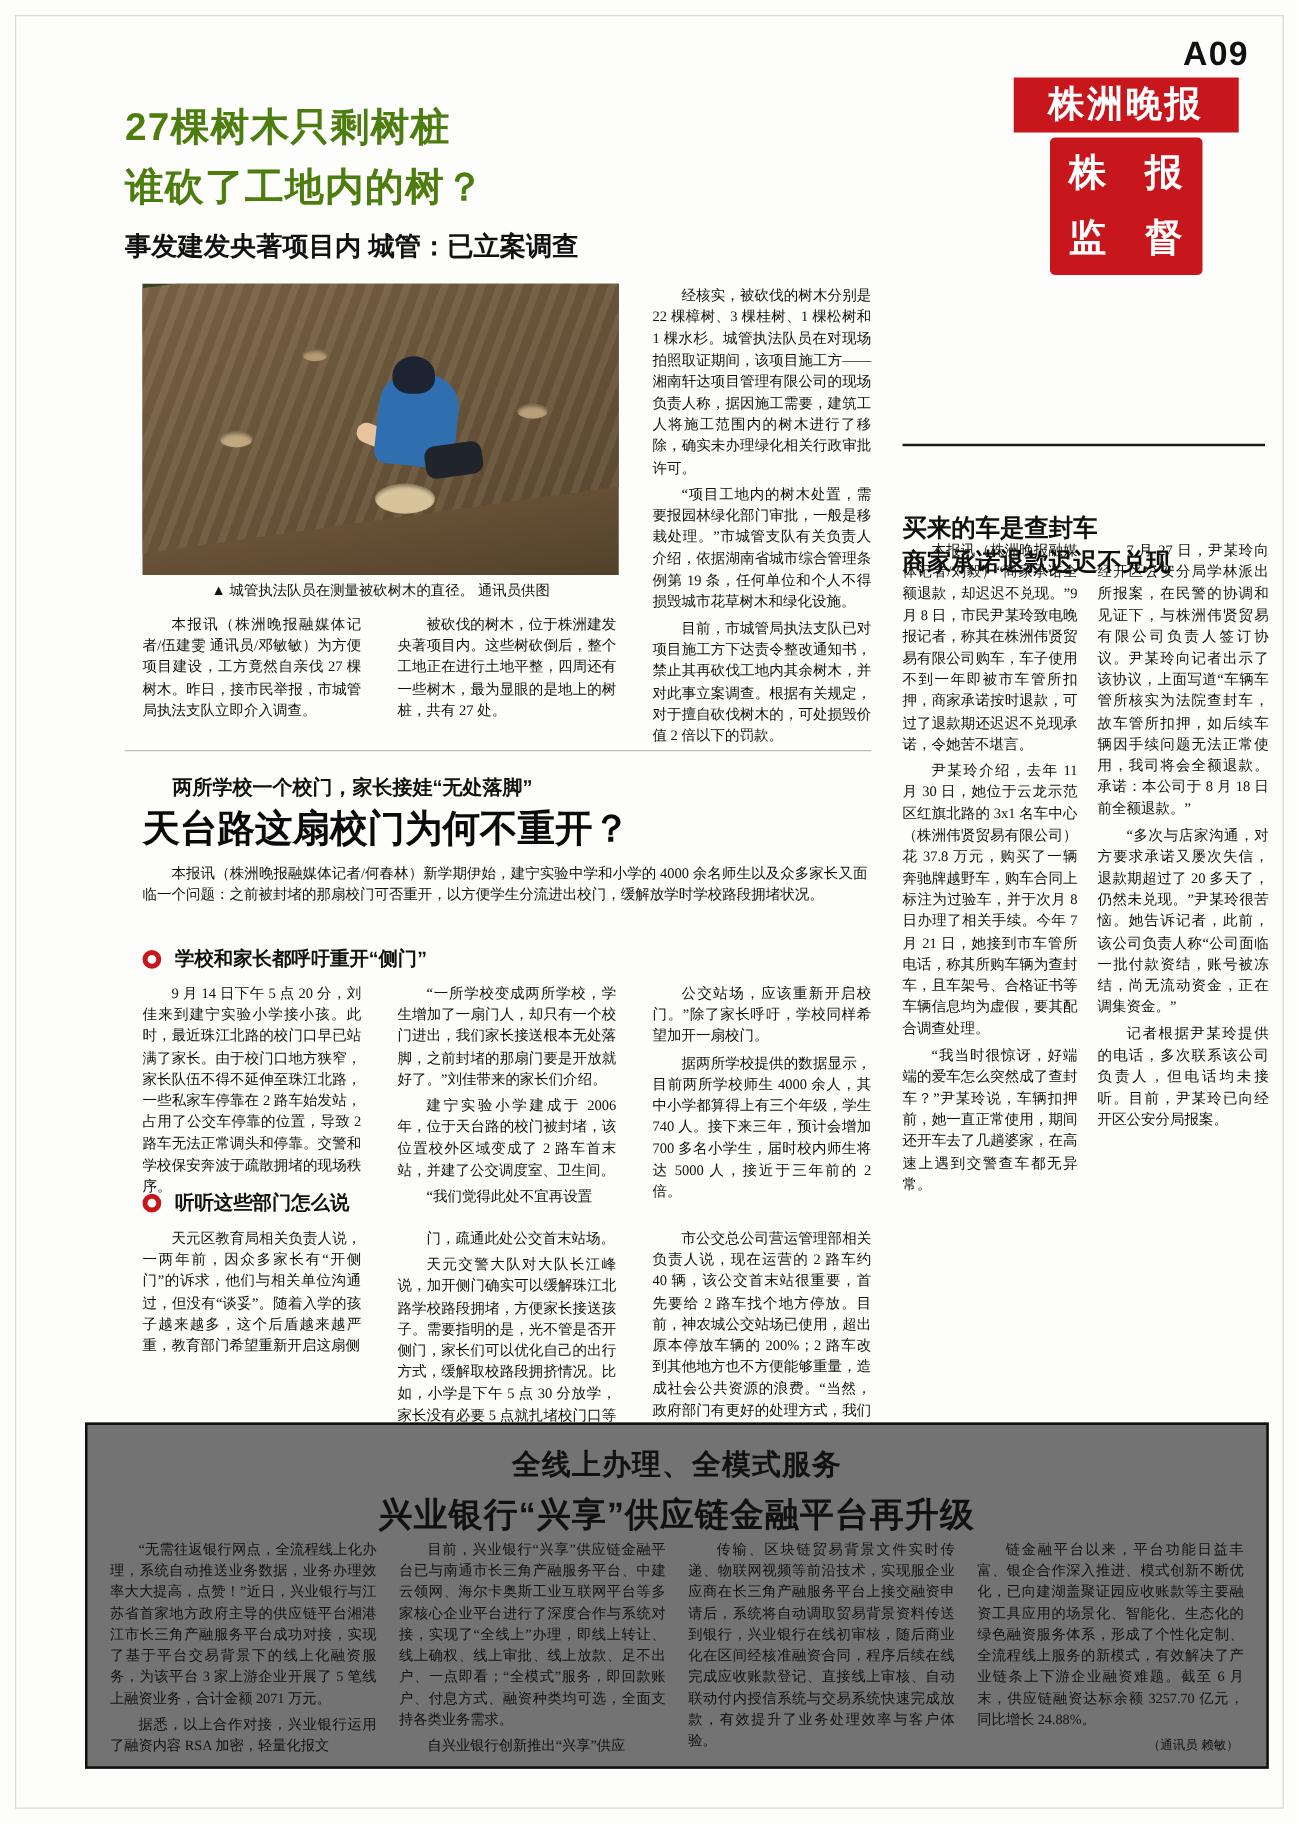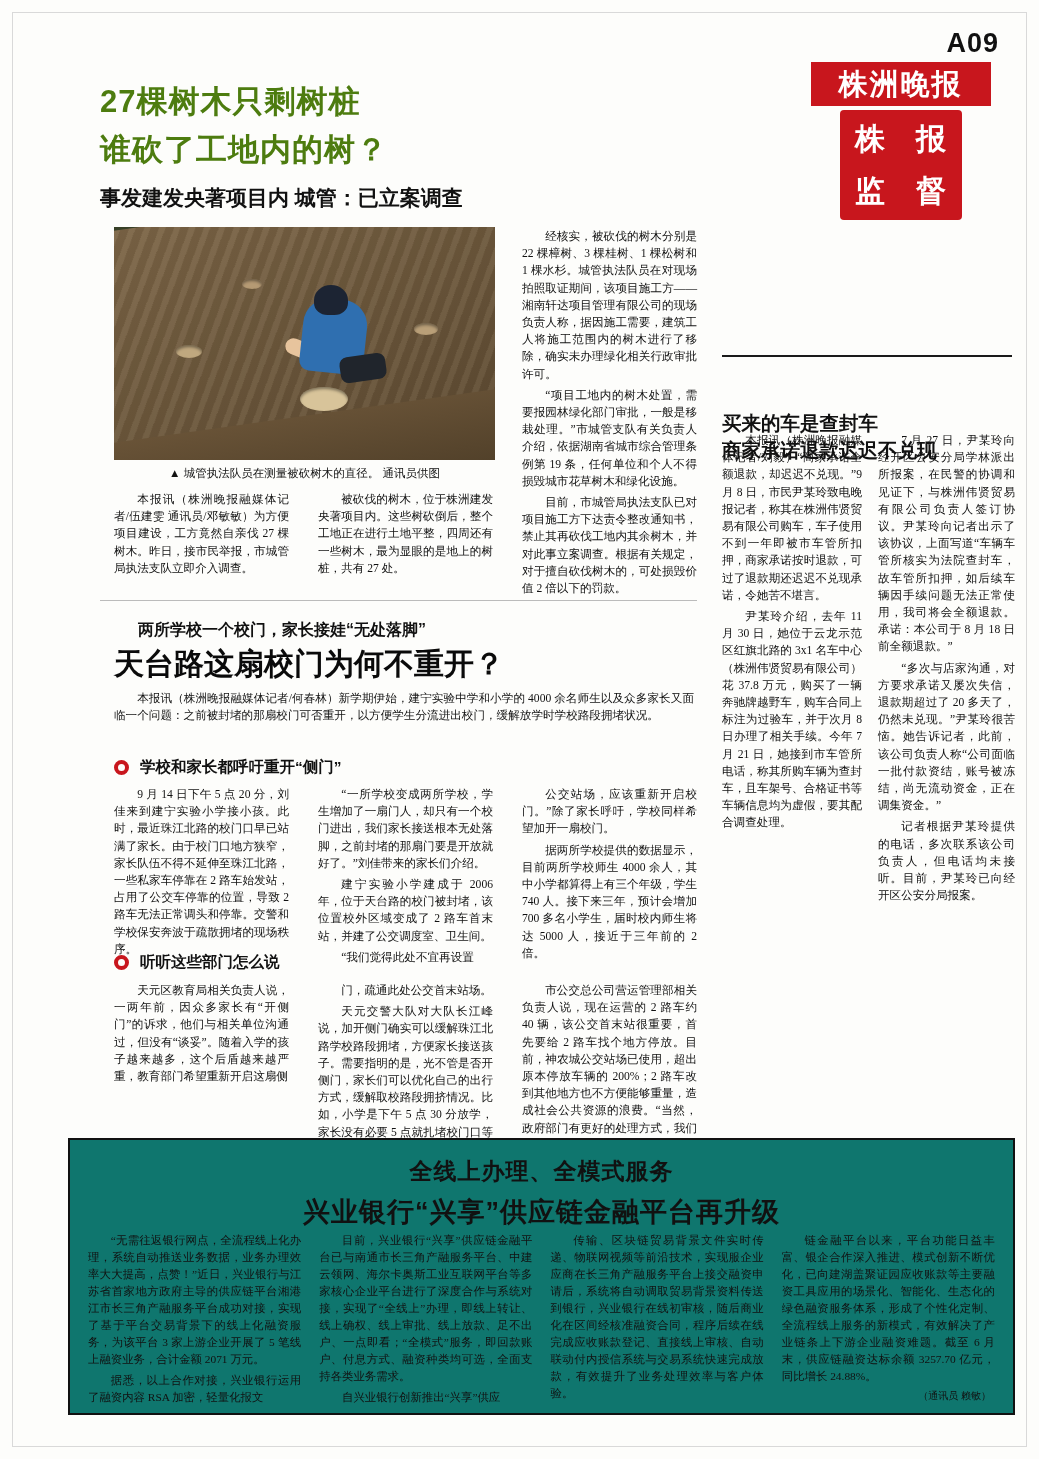--- a/index.html
+++ b/index.html
@@ -186,21 +186,21 @@
   .sl2{left:114px;top:952px;}
   .m1c1{left:114px;top:786px;width:175px;}
   .m1c2{left:318px;top:786px;width:175px;}
   .m1c3{left:522px;top:786px;width:175px;}
   .m2c1{left:114px;top:982px;width:175px;}
   .m2c2{left:318px;top:982px;width:175px;}
   .m2c3{left:522px;top:982px;width:175px;}
   
   .ad{
     position:absolute;left:68px;top:1138px;width:947px;height:277px;
-    border:2px solid #111;box-sizing:border-box;background:#0f766e;
+    border:2px solid #111;box-sizing:border-box;background:#737373;
   }
   .ad-head1{
     margin-top:16px;text-align:center;
     font-family:"Liberation Sans", sans-serif;
     font-weight:bold;font-size:23px;color:#111;letter-spacing:1px;
   }
   .ad-head2{
     margin-top:7px;text-align:center;
     font-family:"Liberation Sans", sans-serif;
     font-weight:bold;font-size:27px;color:#111;letter-spacing:1px;
@@ -271,20 +271,21 @@
   </div>
 
   <div class="side-rule"></div>
   <div class="side-head">
     <div>买来的车是查封车</div>
     <div>商家承诺退款迟迟不兑现</div>
   </div>
   <div class="col side-body">
     <p>本报讯（株洲晚报融媒体记者/刘毅）“商家承诺全额退款，却迟迟不兑现。”9 月 8 日，市民尹某玲致电晚报记者，称其在株洲伟贤贸易有限公司购车，车子使用不到一年即被市车管所扣押，商家承诺按时退款，可过了退款期还迟迟不兑现承诺，令她苦不堪言。</p>
     <p>尹某玲介绍，去年 11 月 30 日，她位于云龙示范区红旗北路的 3x1 名车中心（株洲伟贤贸易有限公司）花 37.8 万元，购买了一辆奔驰牌越野车，购车合同上标注为过验车，并于次月 8 日办理了相关手续。今年 7 月 21 日，她接到市车管所电话，称其所购车辆为查封车，且车架号、合格证书等车辆信息均为虚假，要其配合调查处理。</p>
+    <p>“我当时很惊讶，好端端的爱车怎么突然成了查封车？”尹某玲说，车辆扣押前，她一直正常使用，期间还开车去了几趟婆家，在高速上遇到交警查车都无异常。</p>
   </div>
   <div class="col side-body2">
     <p>7 月 27 日，尹某玲向经开区公安分局学林派出所报案，在民警的协调和见证下，与株洲伟贤贸易有限公司负责人签订协议。尹某玲向记者出示了该协议，上面写道“车辆车管所核实为法院查封车，故车管所扣押，如后续车辆因手续问题无法正常使用，我司将会全额退款。承诺：本公司于 8 月 18 日前全额退款。”</p>
     <p>“多次与店家沟通，对方要求承诺又屡次失信，退款期超过了 20 多天了，仍然未兑现。”尹某玲很苦恼。她告诉记者，此前，该公司负责人称“公司面临一批付款资结，账号被冻结，尚无流动资金，正在调集资金。”</p>
     <p>记者根据尹某玲提供的电话，多次联系该公司负责人，但电话均未接听。目前，尹某玲已向经开区公安分局报案。</p>
   </div>
 
   <div class="mid-sep"></div>
   <div class="mid-kicker">两所学校一个校门，家长接娃“无处落脚”</div>
   <div class="mid-head">天台路这扇校门为何不重开？</div>

